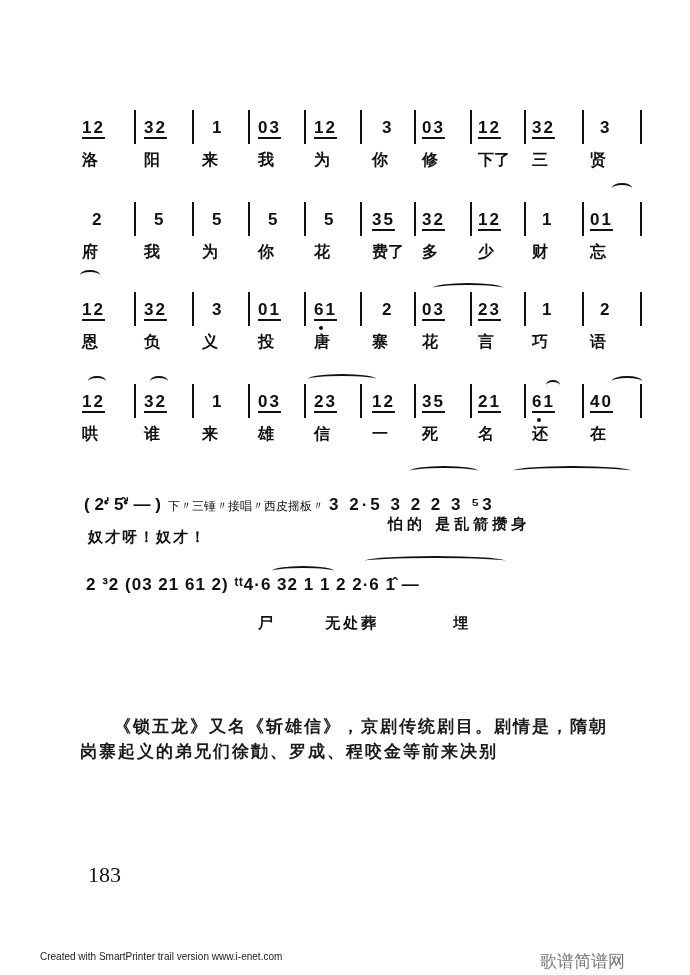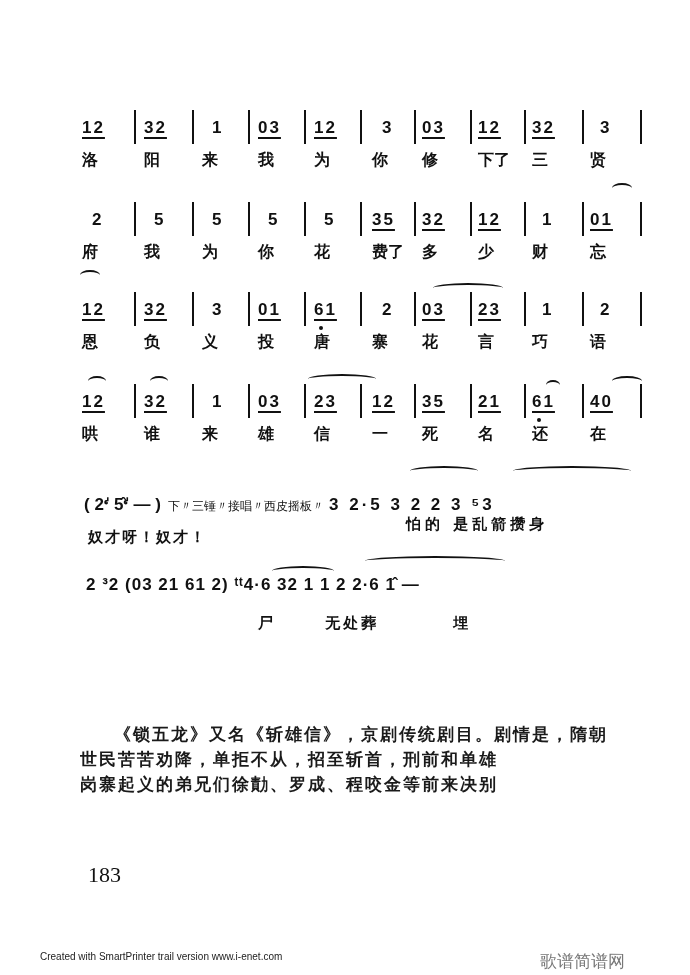--- a/index.html
+++ b/index.html
@@ -7,21 +7,21 @@
   .score-row { position:absolute; left:80px; width:580px; height:60px; }
   .bar { position:absolute; width:2px; background:#111; }
   .notes { position:absolute; top:10px; font-family:"Liberation Sans", sans-serif; font-weight:bold; font-size:17px; letter-spacing:2px; white-space:nowrap; }
   .ul { text-decoration:underline; text-decoration-thickness:2px; text-underline-offset:4px; }
   .lyric { position:absolute; top:42px; font-family:"DejaVu Serif", serif; font-size:16px; font-weight:bold; white-space:nowrap; }
   .slur { position:absolute; border-top:2px solid #111; border-radius:50% 50% 0 0; height:8px; }
   .dot-below { position:absolute; width:4px; height:4px; background:#111; border-radius:50%; }
   .free-line { position:absolute; white-space:nowrap; }
   .prose { position:absolute; left:80px; width:600px; font-family:"DejaVu Serif", serif; font-size:17px; font-weight:bold; line-height:25px; letter-spacing:2px; color:#1a1a1a; }
   .prose p { margin:0; white-space:nowrap; overflow:hidden; width:440px; }
-  .prose p.first { width:600px; text-indent:34px;margin-top:8px; }
+  .prose p.first { width:600px; text-indent:34px; }
   .pagenum { position:absolute; left:88px; top:862px; font-family:"Liberation Serif", serif; font-size:22px; }
   .footer-note { position:absolute; left:40px; top:951px; font-family:"Liberation Sans", sans-serif; font-size:10px; color:#222; }
   .watermark { position:absolute; left:540px; top:950px; font-size:17px; color:#777; }
   .watermark .site { color:#d0743c; margin-left:4px; }
 </style>
 </head>
 <body>
 
 <div id="score">
     <div class="score-row" style="top: 108px;">
@@ -165,30 +165,29 @@
   </div>
 
 <div class="free-line" style="left:84px;top:482px;margin-top:13px;">
   <span style="font-family:'Liberation Sans',sans-serif;font-weight:bold;font-size:17px;">( 2ᔊ  5̂ᔊ — )</span>
   <span style="font-family:'DejaVu Sans',sans-serif;font-size:12px;margin-left:2px;">下〃三锤〃接唱〃西皮摇板〃</span>
   <span style="font-family:'Liberation Sans',sans-serif;font-weight:bold;font-size:17px;letter-spacing:3px;">3  2·5   3  2  2  3  ⁵3</span>
 </div>
 <div class="slur" style="left:410px;top:466px;width:68px;"></div>
 <div class="slur" style="left:513px;top:466px;width:118px;"></div>
 <div class="free-line" style="left:88px;top:528px;font-family:Liberation Mono, monospace;font-size:15px;font-weight:bold;letter-spacing:2px;">奴才呀！奴才！</div>
-<div class="free-line" style="left:406px;top:515px;font-family:'DejaVu Serif',serif;font-size:15px;font-weight:bold;letter-spacing:4px;">怕的    是乱箭攒身</div>
+<div class="free-line" style="left:388px;top:515px;font-family:'DejaVu Serif',serif;font-size:15px;font-weight:bold;letter-spacing:4px;">怕的    是乱箭攒身</div>
 
 <div class="free-line" style="left:86px;top:575px;font-family:'Liberation Sans',sans-serif;font-weight:bold;font-size:17px;letter-spacing:1px;">2 ³2 (03  21 61 2) ᵗᵗ4·6  32  1 1 2  2·6  1̂  —</div>
 <div class="slur" style="left:272px;top:566px;width:62px;"></div>
 <div class="slur" style="left:365px;top:556px;width:140px;"></div>
 <div class="free-line" style="left:258px;top:614px;font-family:'DejaVu Serif',serif;font-size:15px;font-weight:bold;white-space:pre;letter-spacing:3px;">尸      无处葬         埋</div>
 
 <div class="prose" style="top:714px;">
   <p class="first">《锁五龙》又名《斩雄信》，京剧传统剧目。剧情是，隋朝</p>
-  <p>世民苦苦劝降，单拒不从，招至斩首，刑前和单雄</p>
   <p>岗寨起义的弟兄们徐勣、罗成、程咬金等前来决别</p>
 </div>
 
 <div class="pagenum">183</div>
 <div class="footer-note">Created with SmartPrinter trail version www.i-enet.com</div>
 <div class="watermark">
   <span>歌谱简谱网</span><span class="site">jianpu.cn</span>
 </div>
 
 </body></html>

